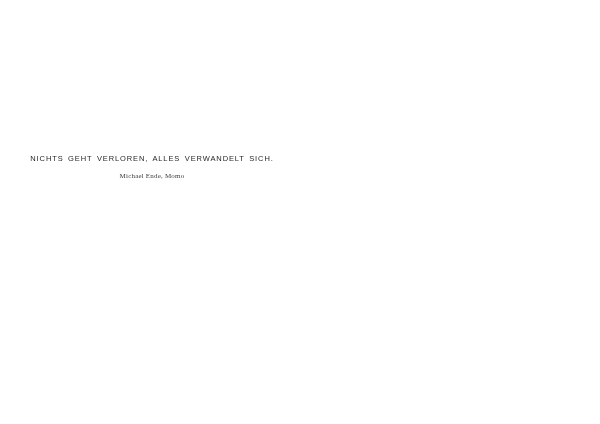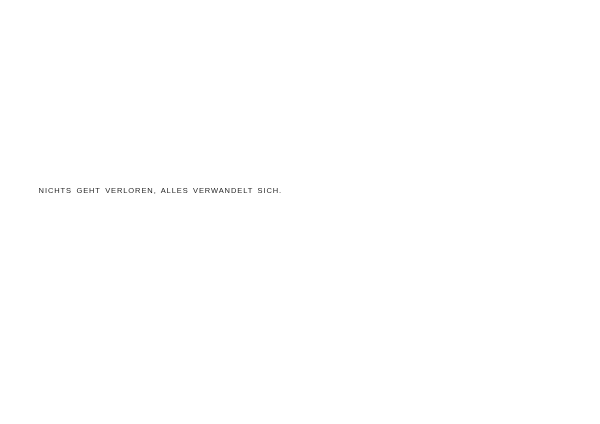--- a/index.html
+++ b/index.html
@@ -3,34 +3,35 @@
 <meta charset="utf-8">
 <style>
   html,body{margin:0;padding:0;background:#ffffff;}
   .screen{position:relative;width:600px;height:424px;background:#ffffff;overflow:hidden;
           font-family:"Liberation Serif",serif;color:#2b2b2b;}
   .page{position:absolute;top:0;height:424px;background:#ffffff;}
   .page-left{left:0;width:300px;}
   .page-right{left:300px;width:300px;}
 
   
-  .epigraph-block{position:absolute;left:22px;top:154px;width:260px;text-align:right;margin-top:32px;}
+  .epigraph-block{position:absolute;left:22px;top:154px;width:260px;text-align:center;}
   .epigraph{font-family:"Liberation Sans",sans-serif;font-size:7.5px;letter-spacing:0.9px;
             word-spacing:1.5px;color:#1f1f1f;}
   .attribution{margin-top:9px;font-family:"Liberation Serif",serif;font-size:7px;
                letter-spacing:0.2px;color:#3d3d3d;}
 </style>
 </head>
 <body>
 
 <div class="screen">
 
   <section class="page page-left">
     <div class="epigraph-block">
       <div class="epigraph">NICHTS GEHT VERLOREN, ALLES VERWANDELT SICH.</div>
+      <div class="attribution">Michael Ende, Momo</div>
     </div>
   </section>
 
   <section class="page page-right">
 
     
 
     
     
 

